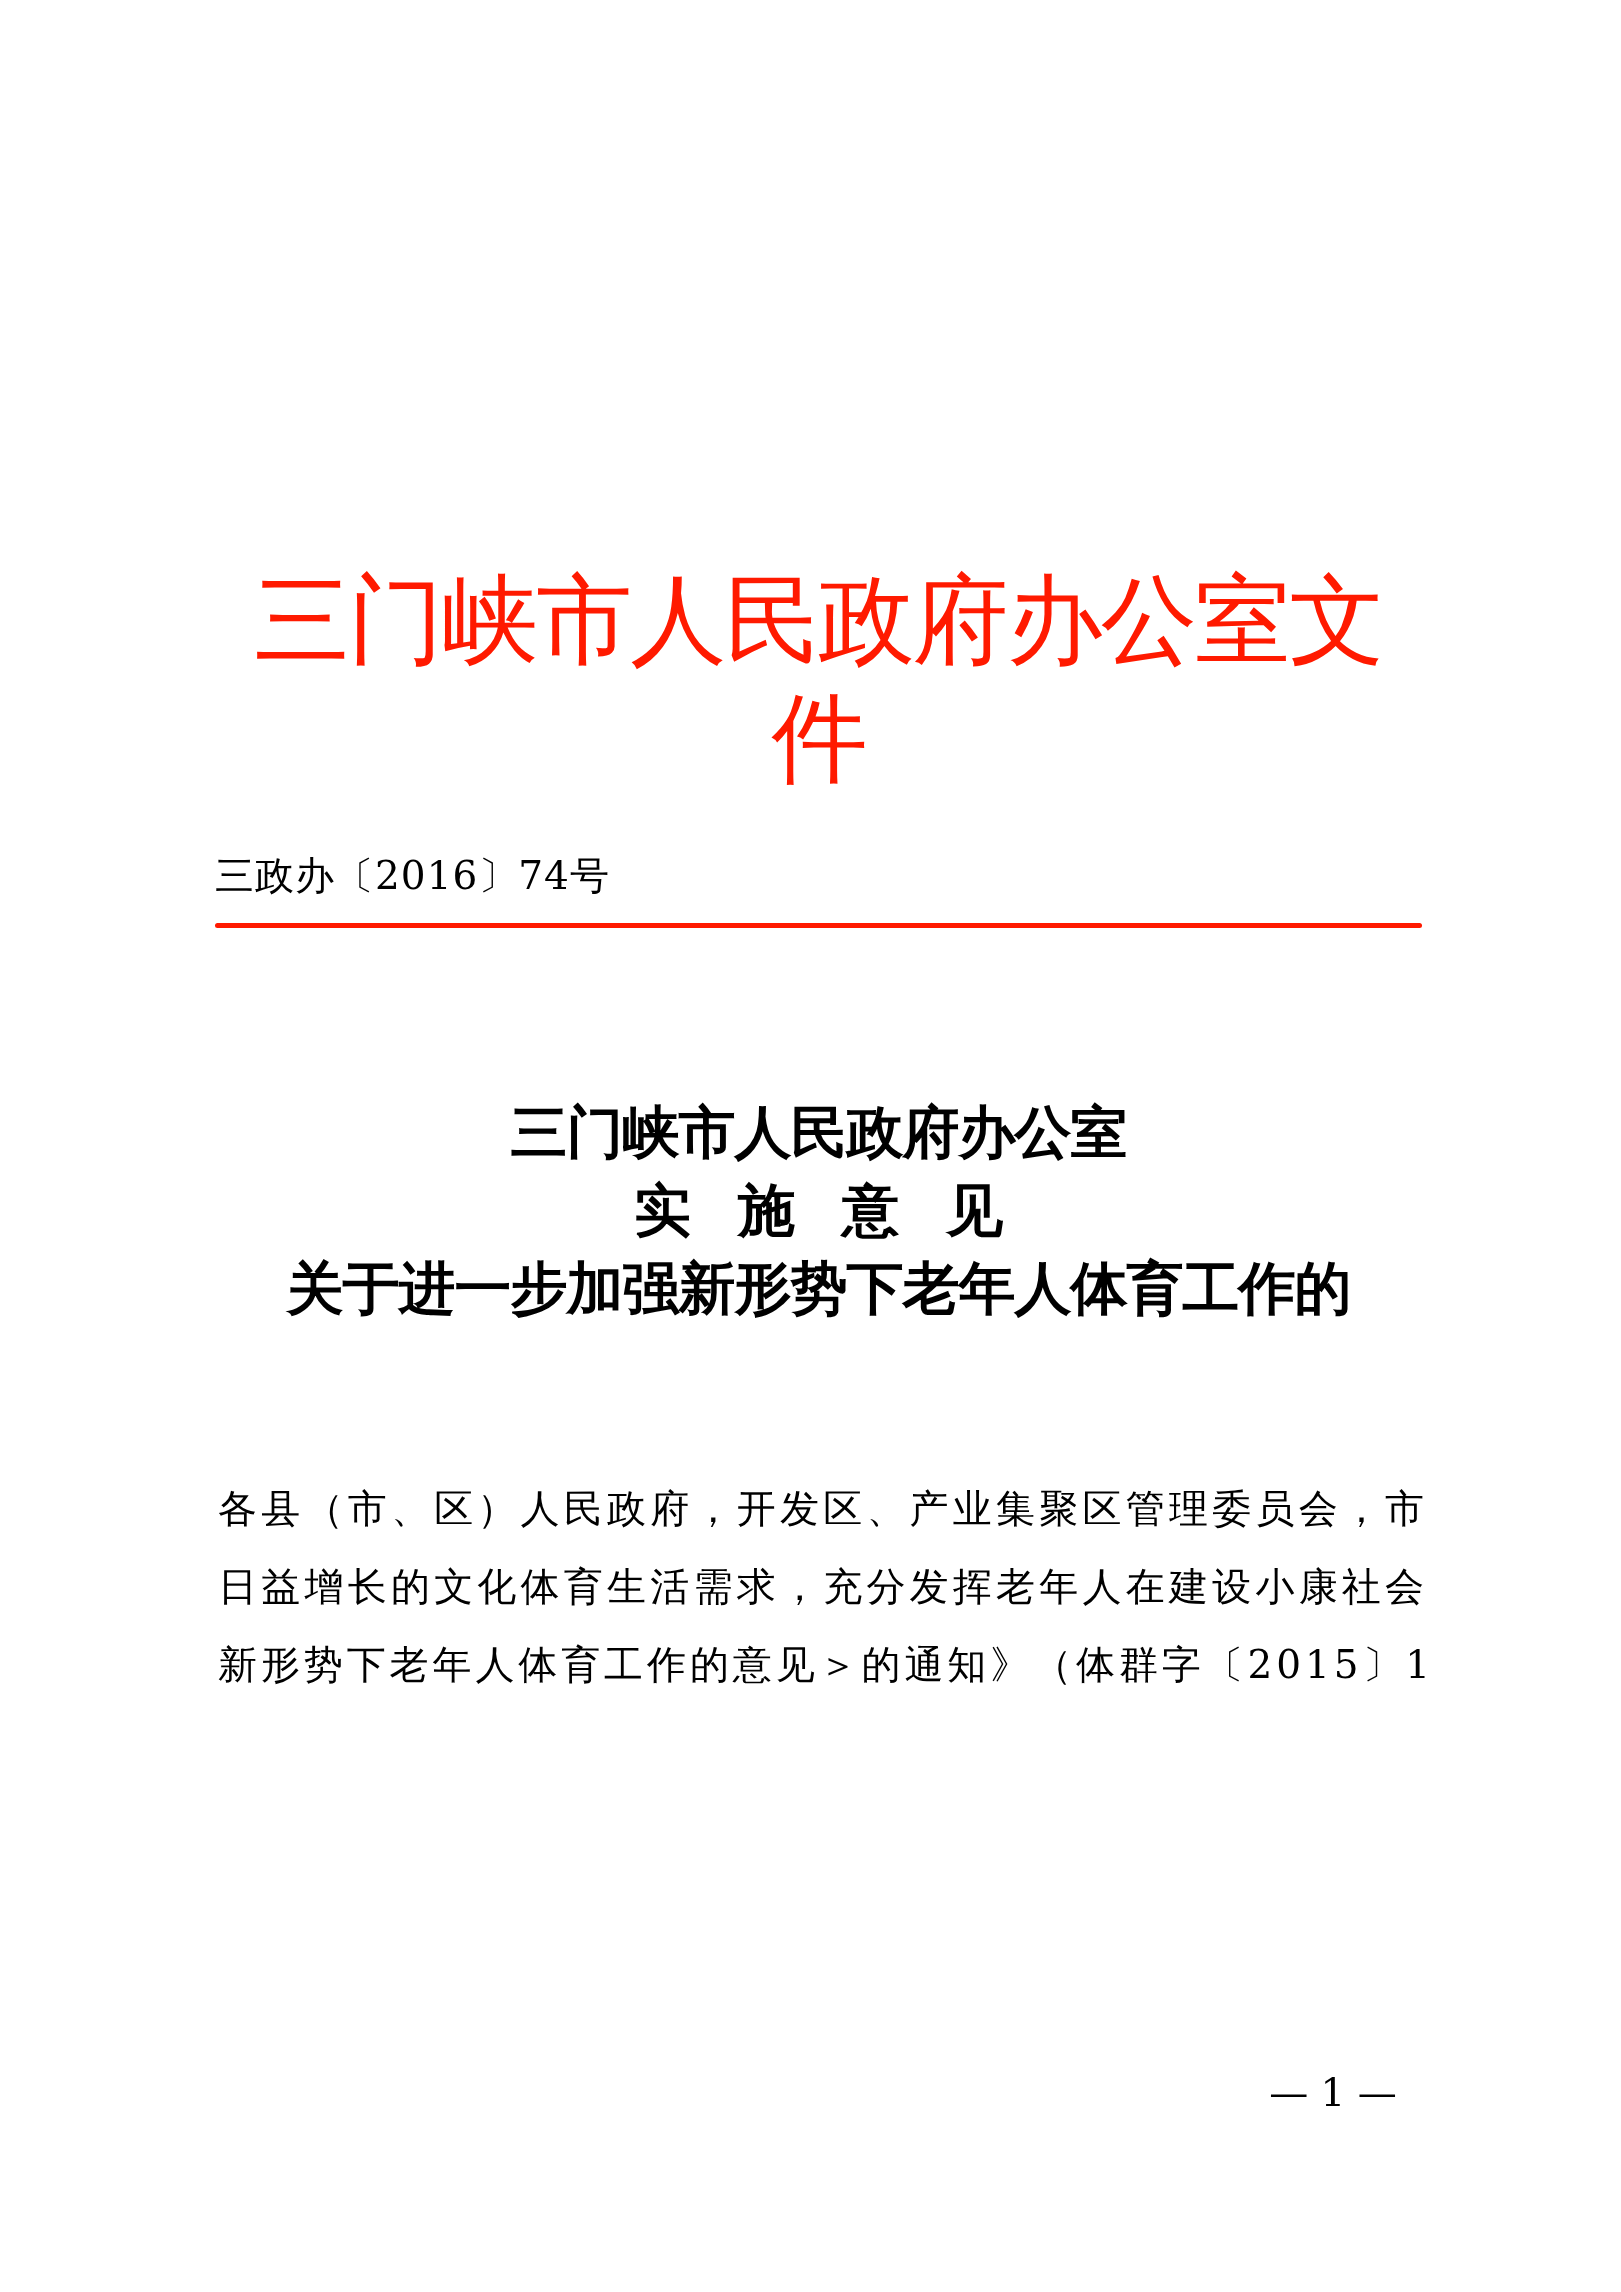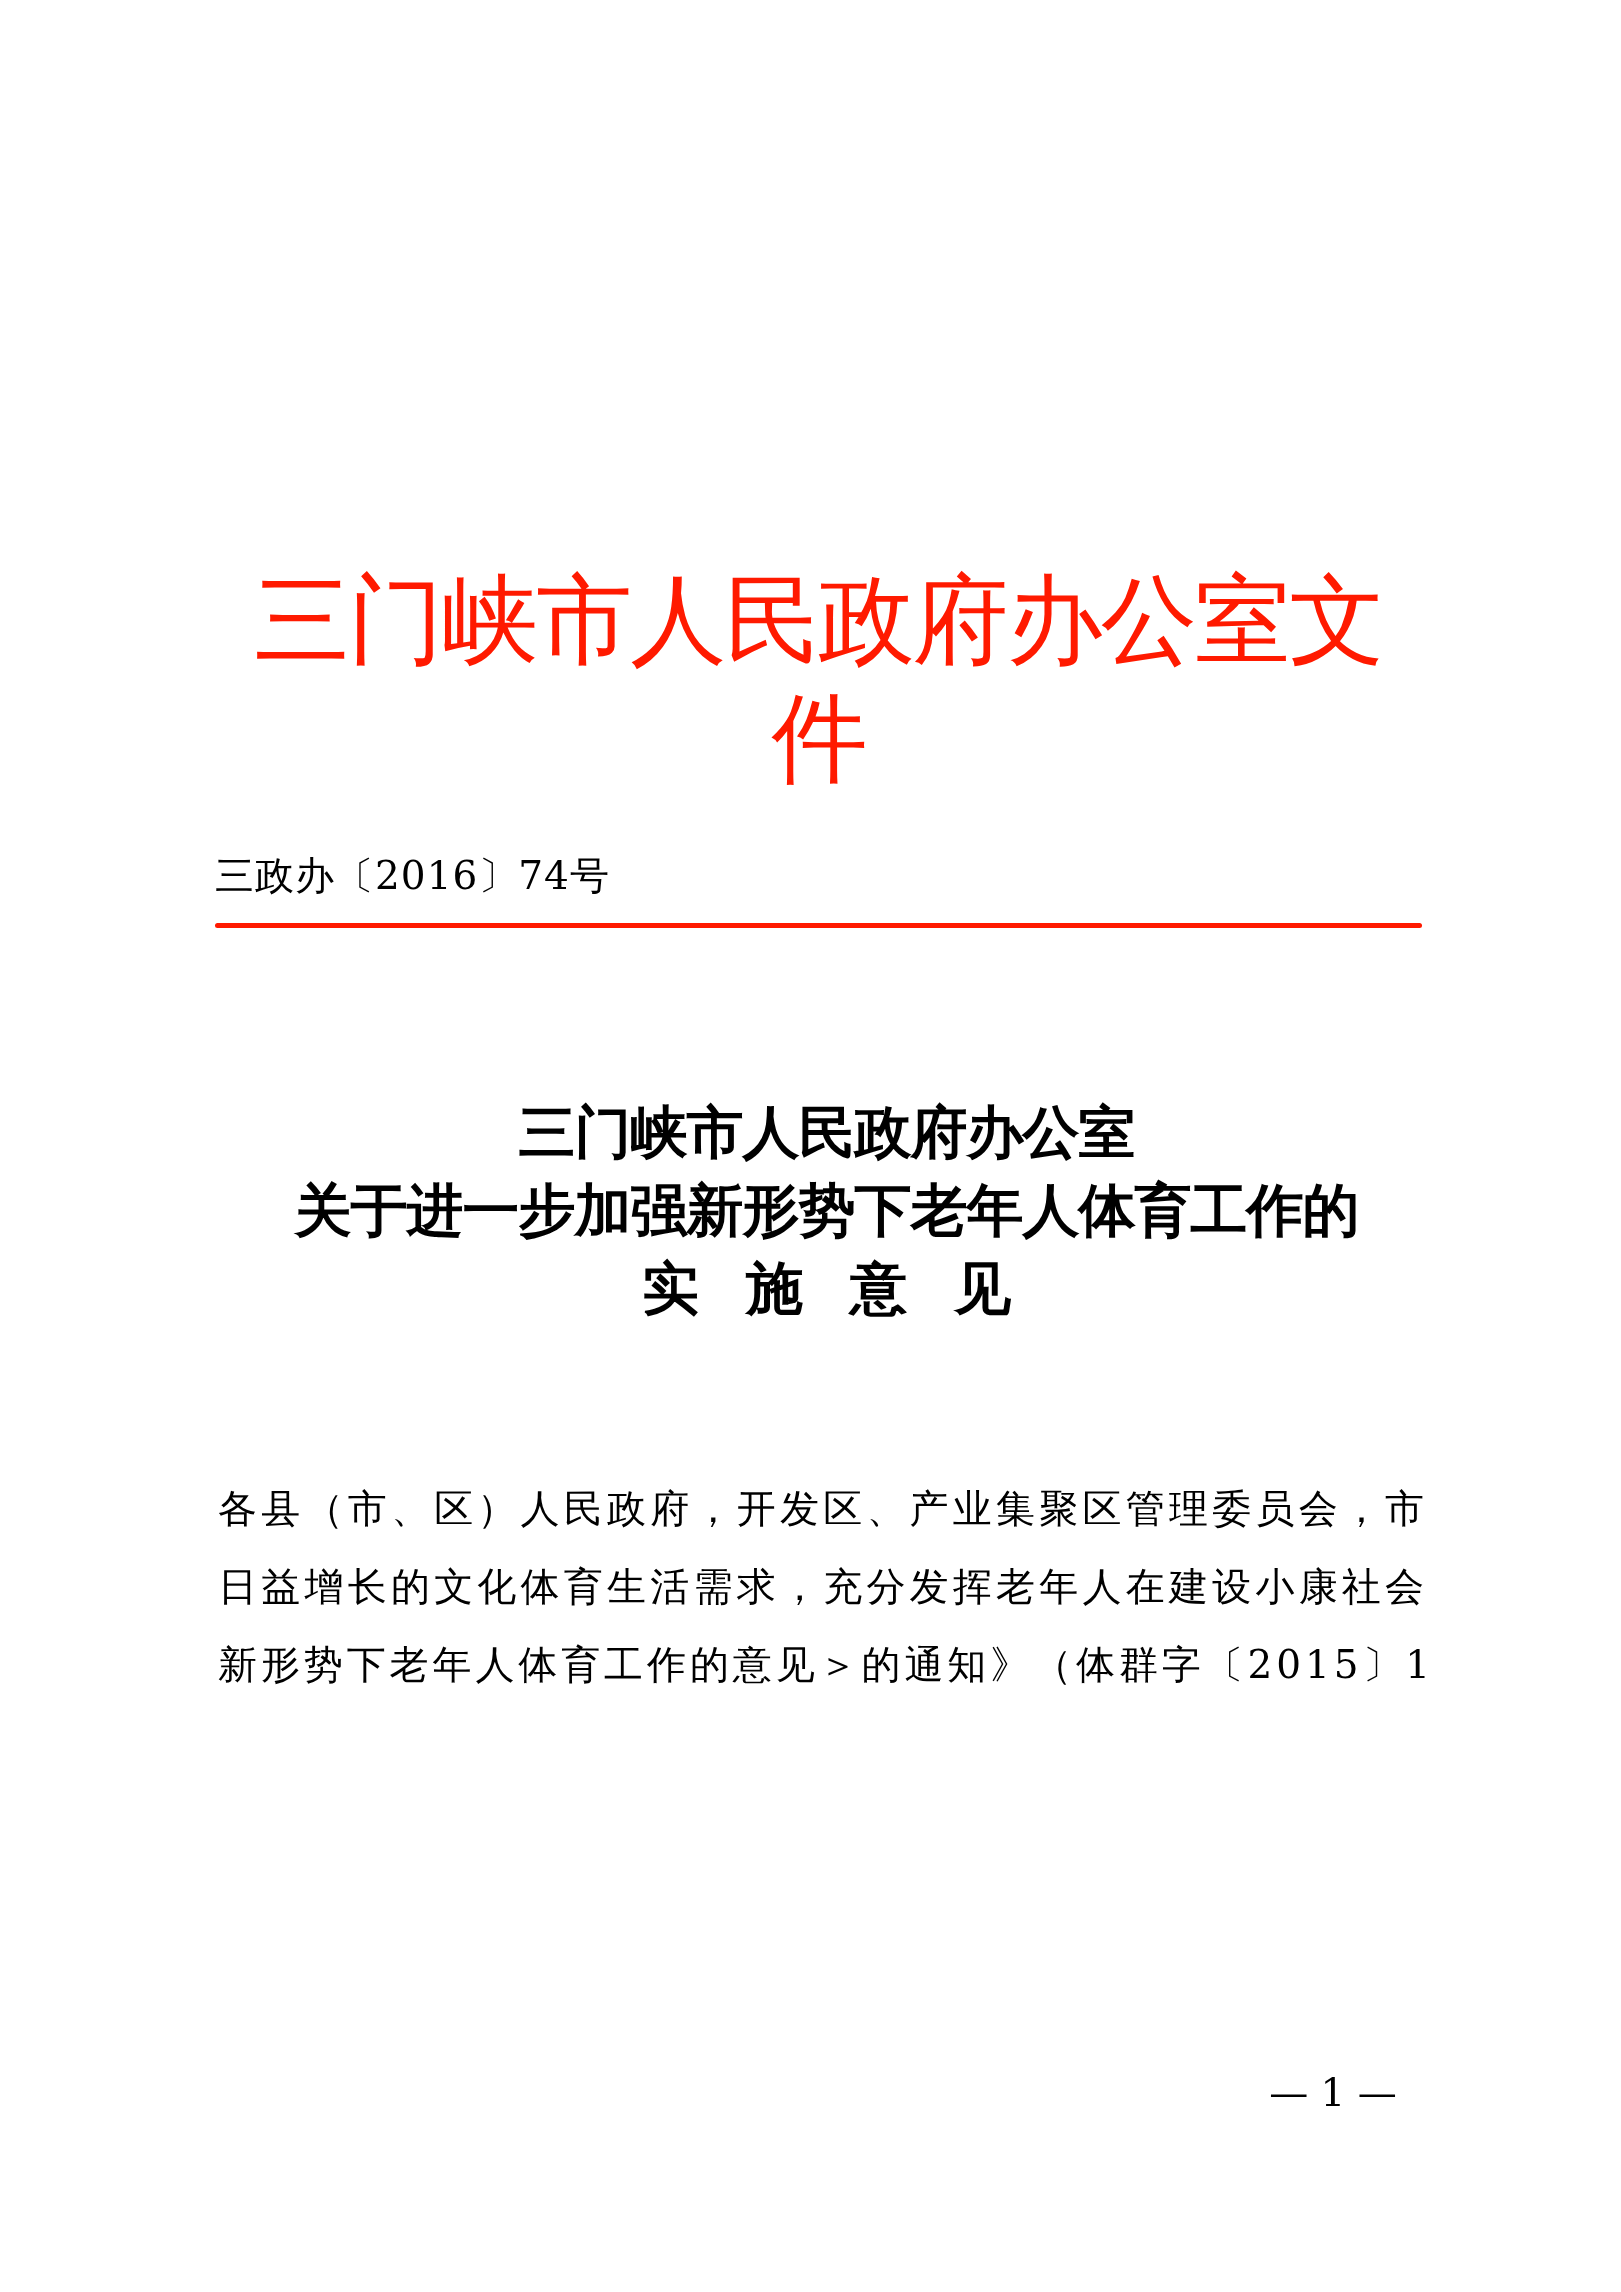--- a/index.html
+++ b/index.html
@@ -16,21 +16,21 @@
   }
   .doc-number {
     position: absolute; left: 215px; width: 1207px; top: 851px; height: 49px;
     text-align: left; font-size: 39px; line-height: 49px; letter-spacing: 1px;
   }
   .red-rule {
     position: absolute; left: 215px; width: 1207px; top: 923px; height: 4.9px;
     background: #ff1a00; border-radius: 2.9px;
   }
   .title-block {
-    position: absolute; left: 223px; width: 1207px; top: 1093px;
+    position: absolute; left: 215px; width: 1207px; top: 1093px;
     text-align: center; font-weight: bold;
     font-family: "DejaVu Sans", "Liberation Sans", sans-serif;
   }
   .title-line { font-size: 57px; line-height: 78px; height: 78px; letter-spacing: -1px; }
   .title-line.spaced { letter-spacing: 47px; padding-left: 47px; }
 
   .body-text {
     position: absolute; left: 218px; width: 1210px; top: 1470px;
     font-size: 39px; line-height: 78px; letter-spacing: 3.9px;
     text-align: justify; text-align-last: justify;
@@ -50,22 +50,22 @@
 <div class="page">
 
   <div class="red-header">三门峡市人民政府办公室文件</div>
 
   <div class="doc-number">三政办〔2016〕74号</div>
 
   <div class="red-rule"></div>
 
   <div class="title-block">
     <div class="title-line">三门峡市人民政府办公室</div>
+    <div class="title-line spaced">实施意见</div>
     <div class="title-line">关于进一步加强新形势下老年人体育工作的</div>
-    <div class="title-line spaced">实施意见</div>
   </div>
 
   <div class="body-text">
     <div class="body-line">各县（市、区）人民政府，开发区、产业集聚区管理委员会，市</div>
     <div class="body-line">日益增长的文化体育生活需求，充分发挥老年人在建设小康社会</div>
     <div class="body-line">新形势下老年人体育工作的意见＞的通知》（体群字〔2015〕155</div>
   </div>
 
   <div class="page-number">— 1 —</div>
 

